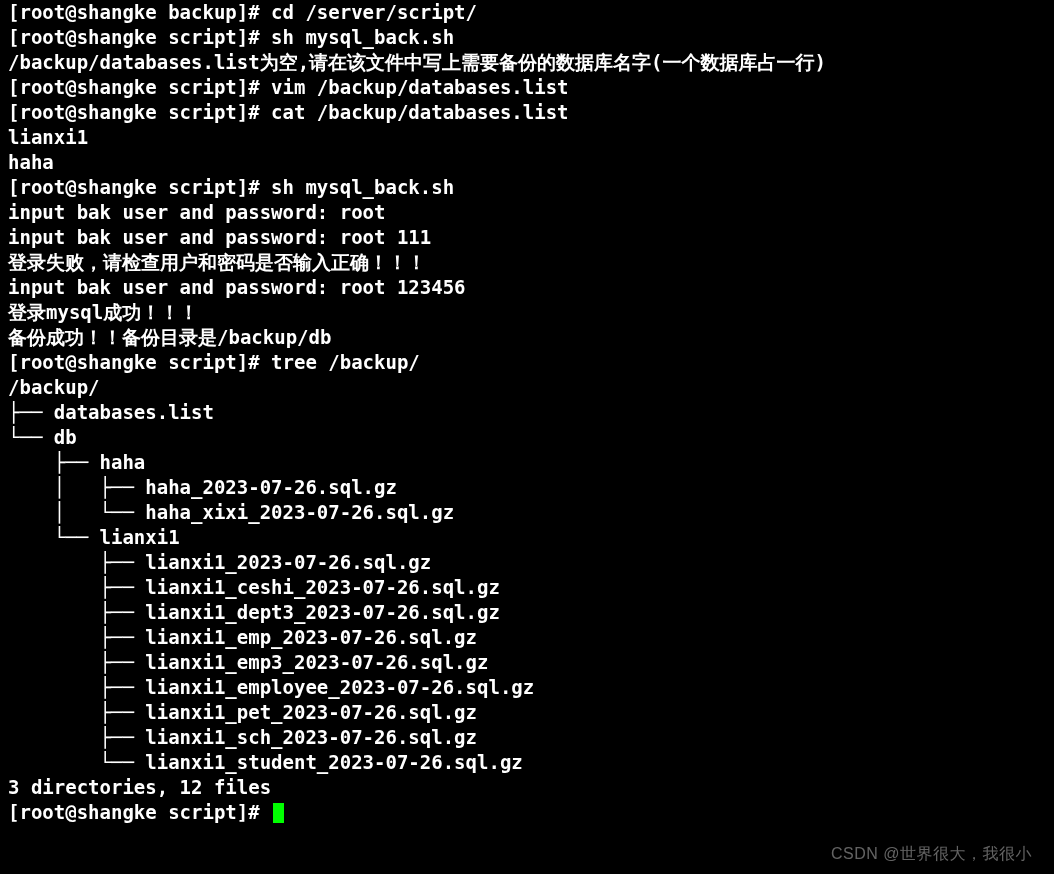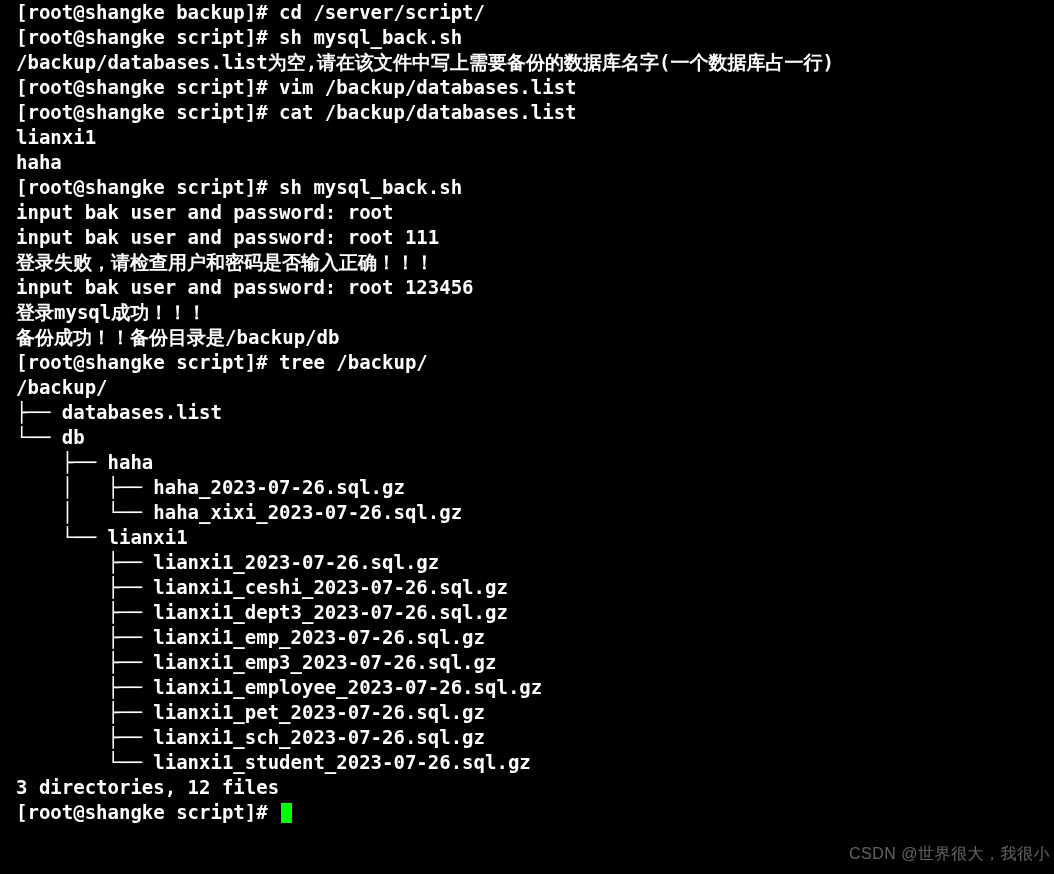--- a/index.html
+++ b/index.html
@@ -23,28 +23,28 @@
   .cursor {
     display: inline-block;
     width: 11px;
     height: 20px;
     background: #00ff00;
     vertical-align: text-bottom;
     margin-left: 2px;
   }
   .watermark {
     position: absolute;
-    right: 4px;
+    right: 22px;
     bottom: 8px;
     color: rgba(220,220,220,0.45);
     font-family: "Microsoft YaHei", "PingFang SC", sans-serif;
     font-size: 16px;
     font-weight: normal;
     letter-spacing: 0.5px;
   }
-  .line { display: block; margin-left: 8px; }
+  .line { display: block; }
 </style>
 </head>
 <body>
 
 <div class="terminal" id="terminal"><span class="line">[root@shangke backup]# cd /server/script/</span><span class="line">[root@shangke script]# sh mysql_back.sh</span><span class="line">/backup/databases.list为空,请在该文件中写上需要备份的数据库名字(一个数据库占一行)</span><span class="line">[root@shangke script]# vim /backup/databases.list</span><span class="line">[root@shangke script]# cat /backup/databases.list</span><span class="line">lianxi1</span><span class="line">haha</span><span class="line">[root@shangke script]# sh mysql_back.sh</span><span class="line">input bak user and password: root</span><span class="line">input bak user and password: root 111</span><span class="line">登录失败，请检查用户和密码是否输入正确！！！</span><span class="line">input bak user and password: root 123456</span><span class="line">登录mysql成功！！！</span><span class="line">备份成功！！备份目录是/backup/db</span><span class="line">[root@shangke script]# tree /backup/</span><span class="line">/backup/</span><span class="line">├── databases.list</span><span class="line">└── db</span><span class="line">    ├── haha</span><span class="line">    │   ├── haha_2023-07-26.sql.gz</span><span class="line">    │   └── haha_xixi_2023-07-26.sql.gz</span><span class="line">    └── lianxi1</span><span class="line">        ├── lianxi1_2023-07-26.sql.gz</span><span class="line">        ├── lianxi1_ceshi_2023-07-26.sql.gz</span><span class="line">        ├── lianxi1_dept3_2023-07-26.sql.gz</span><span class="line">        ├── lianxi1_emp_2023-07-26.sql.gz</span><span class="line">        ├── lianxi1_emp3_2023-07-26.sql.gz</span><span class="line">        ├── lianxi1_employee_2023-07-26.sql.gz</span><span class="line">        ├── lianxi1_pet_2023-07-26.sql.gz</span><span class="line">        ├── lianxi1_sch_2023-07-26.sql.gz</span><span class="line">        └── lianxi1_student_2023-07-26.sql.gz</span><span class="line"></span><span class="line">3 directories, 12 files</span><span class="line">[root@shangke script]# <span class="cursor"></span></span></div>
 
 <div class="watermark">CSDN @世界很大，我很小</div>
 
 </body></html>

